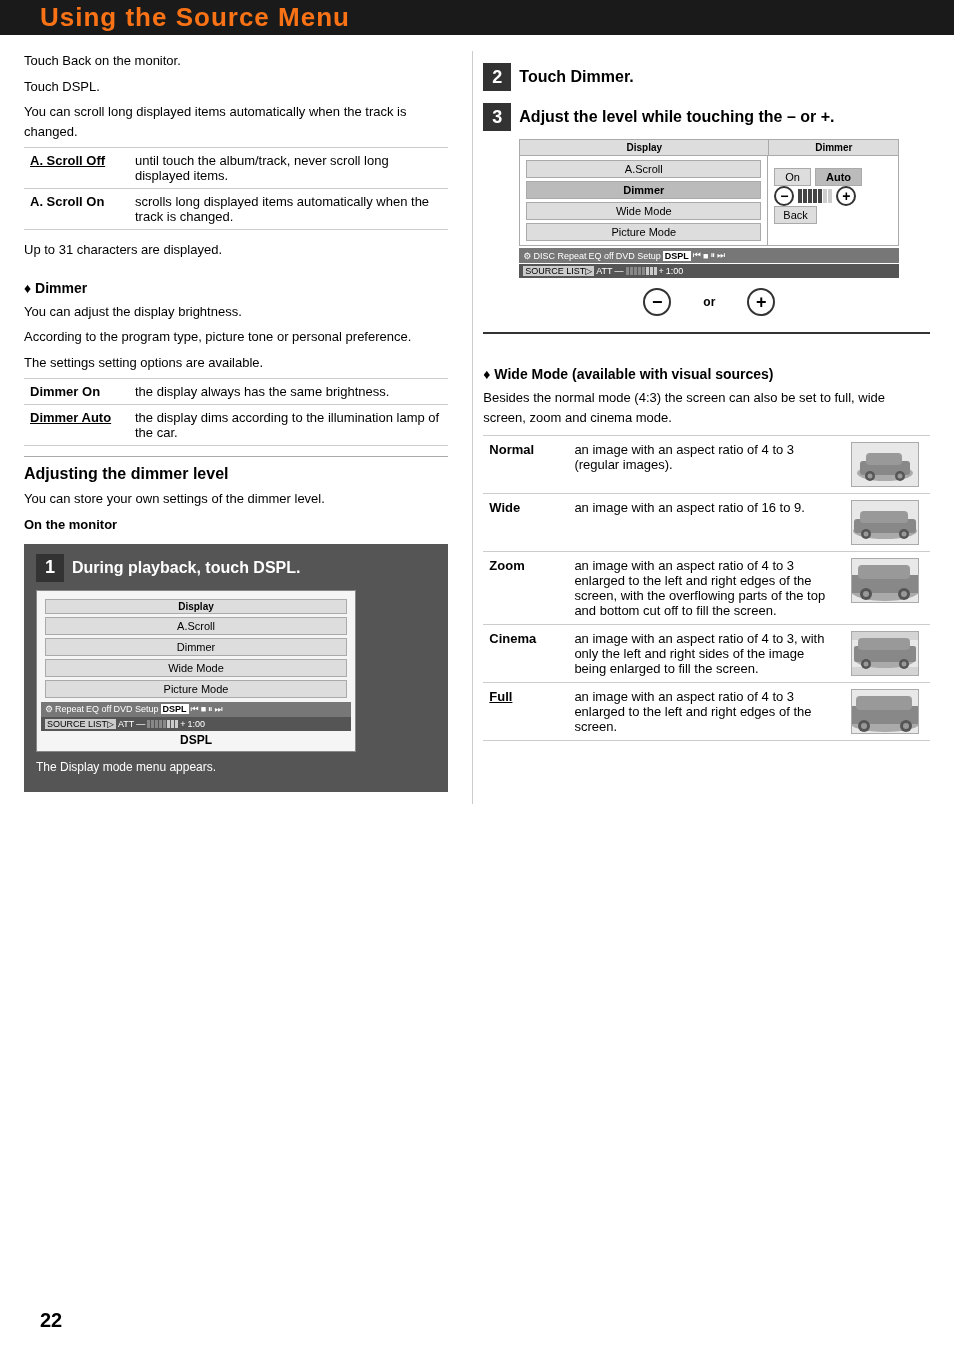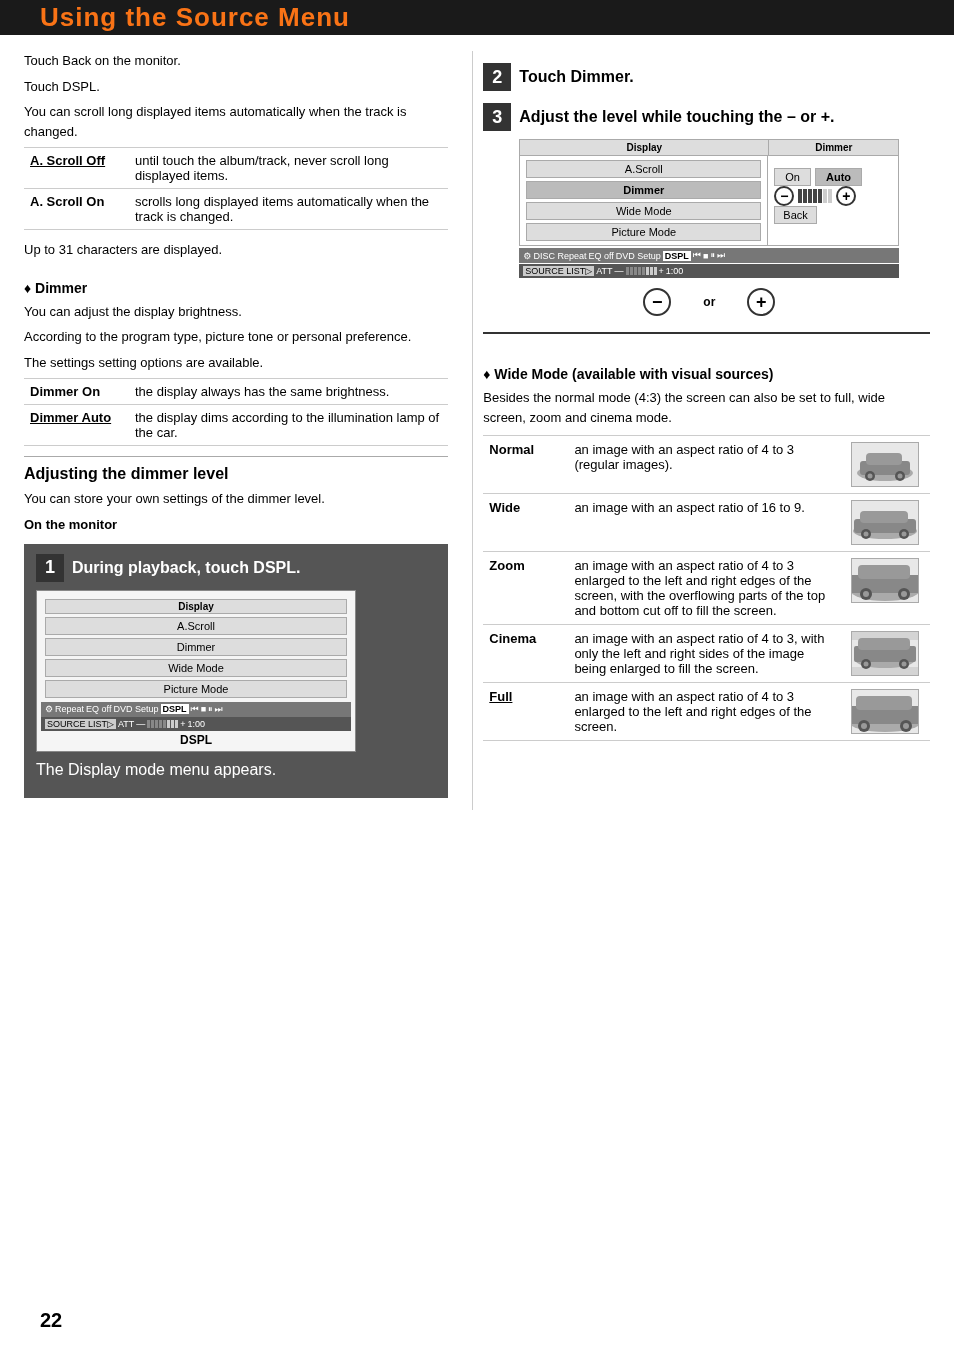--- a/index.html
+++ b/index.html
@@ -128,21 +128,21 @@
     }
 
     .dspl-label {
       text-align: center;
       font-size: 12px;
       font-weight: bold;
       margin-top: 2px;
     }
 
     .small-text {
-      font-size: 16px;
+      font-size: 12px;
       margin-top: 4px;
     }
 
     
     .adj-section {
       margin-top: 10px;
     }
     .adj-section .section-title {
       font-size: 16px;
       font-weight: bold;

